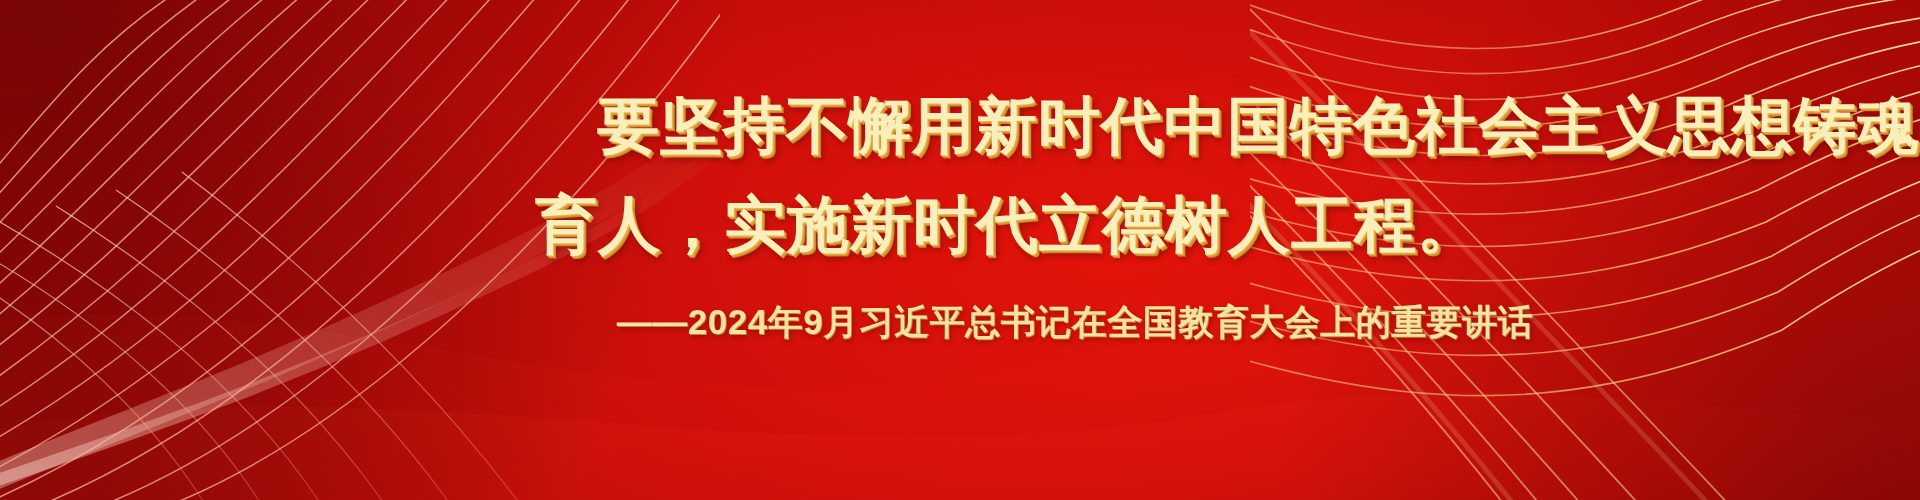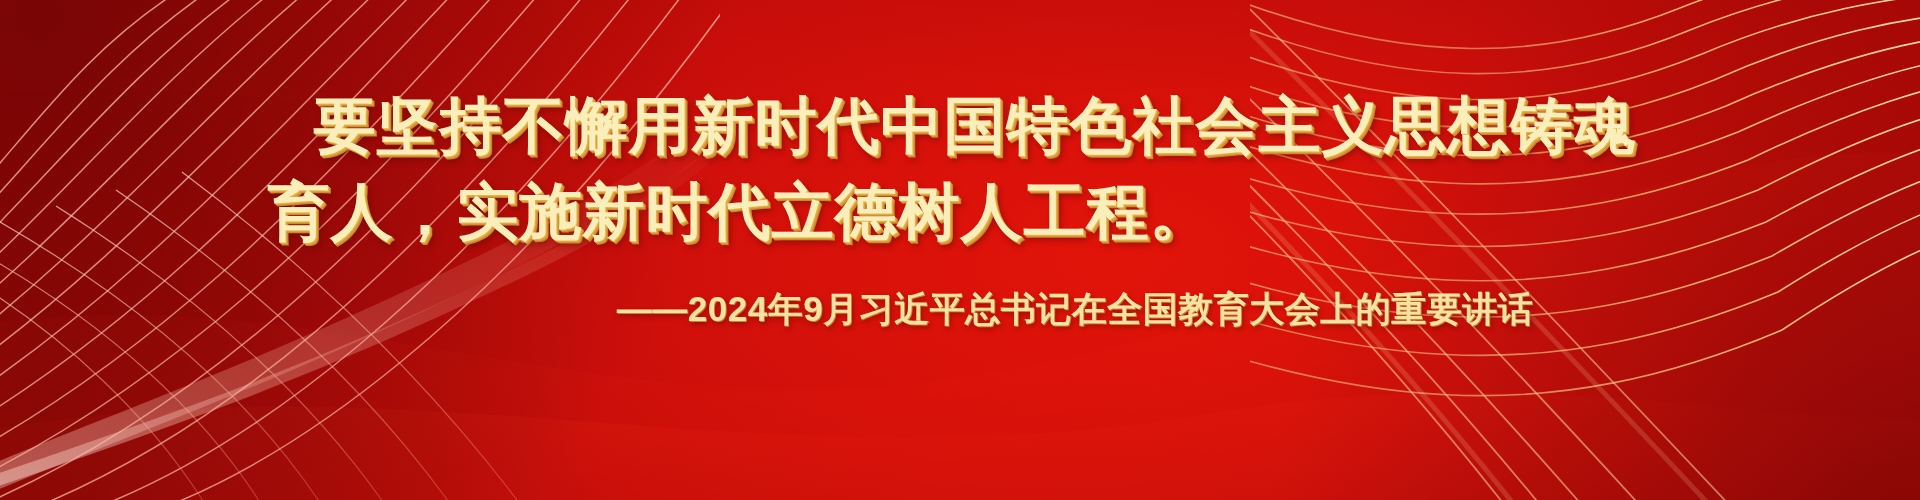--- a/index.html
+++ b/index.html
@@ -61,23 +61,24 @@
     font-size: 62px;
     line-height: 80px;
     letter-spacing: 1px;
     color: #faeeba;
     text-shadow:
        1px 1px 0 #e8b24a,
        2px 2px 0 #d99c33,
        3px 3px 0 #c8852a,
        4px 5px 6px rgba(90,10,4,0.55);
     white-space: nowrap;
+    text-align: right;
   }
   .headline-l1 { padding-left: 30px; }
-  .headline-l2 { margin-top: 6px; padding-right: 440px; }
+  .headline-l2 { margin-top: 19px; padding-right: 440px; }
 
   .attribution {
     margin-top: 34px;
     padding-right: 150px;
     font-size: 35px;
     font-weight: 700;
     letter-spacing: 0.5px;
     color: #f6e3a4;
     text-shadow: 1px 1px 0 #c8852a, 2px 3px 5px rgba(90,10,4,0.5);
     white-space: nowrap;

